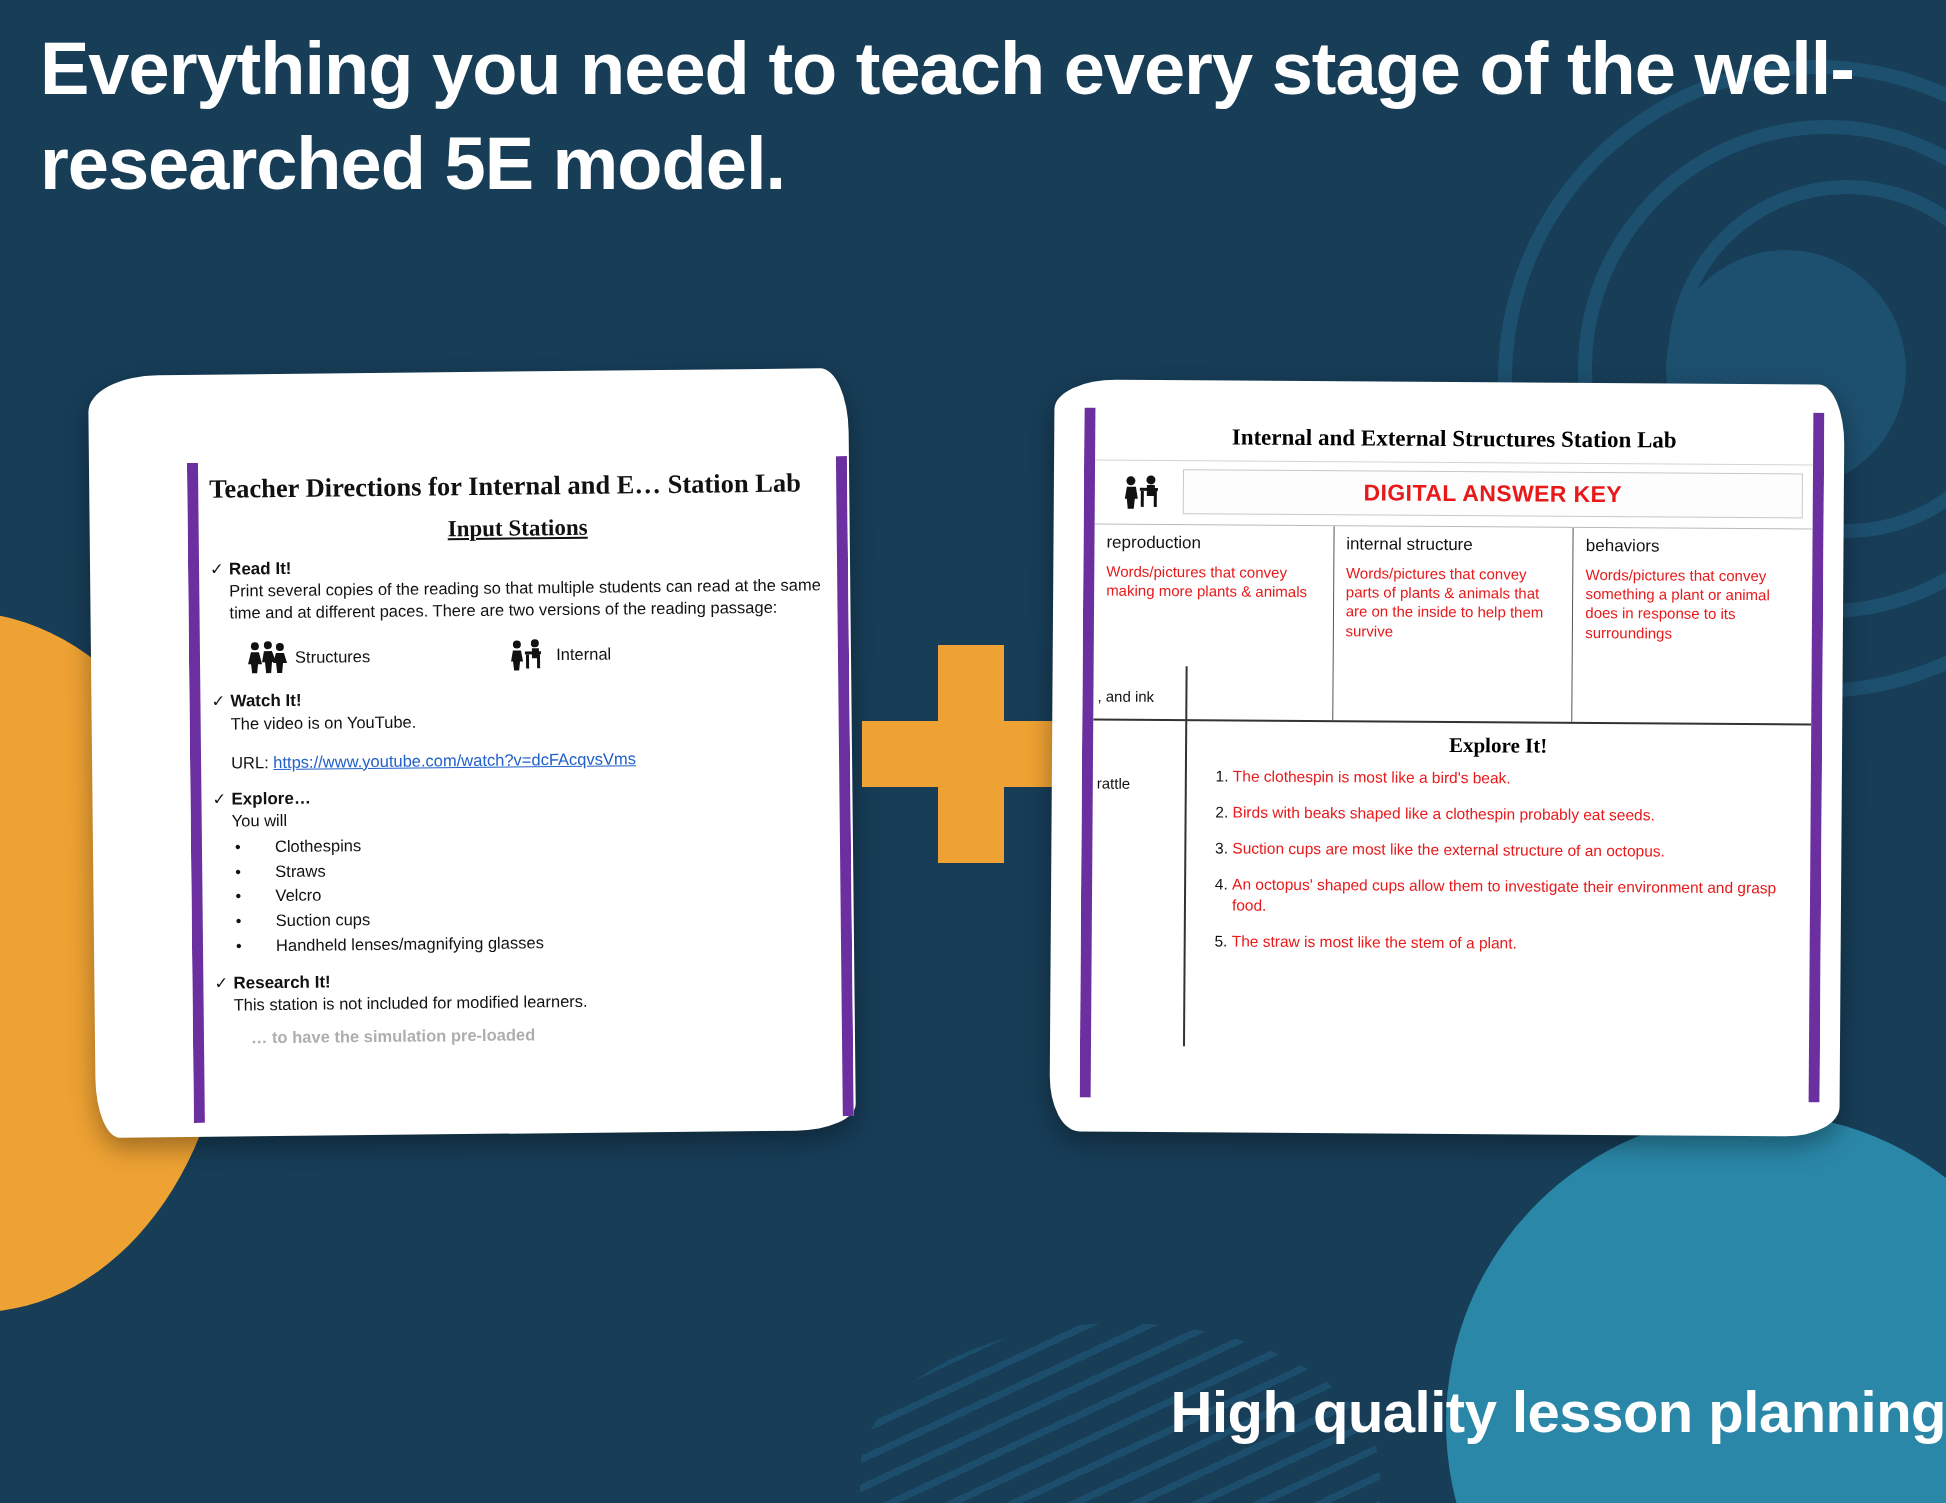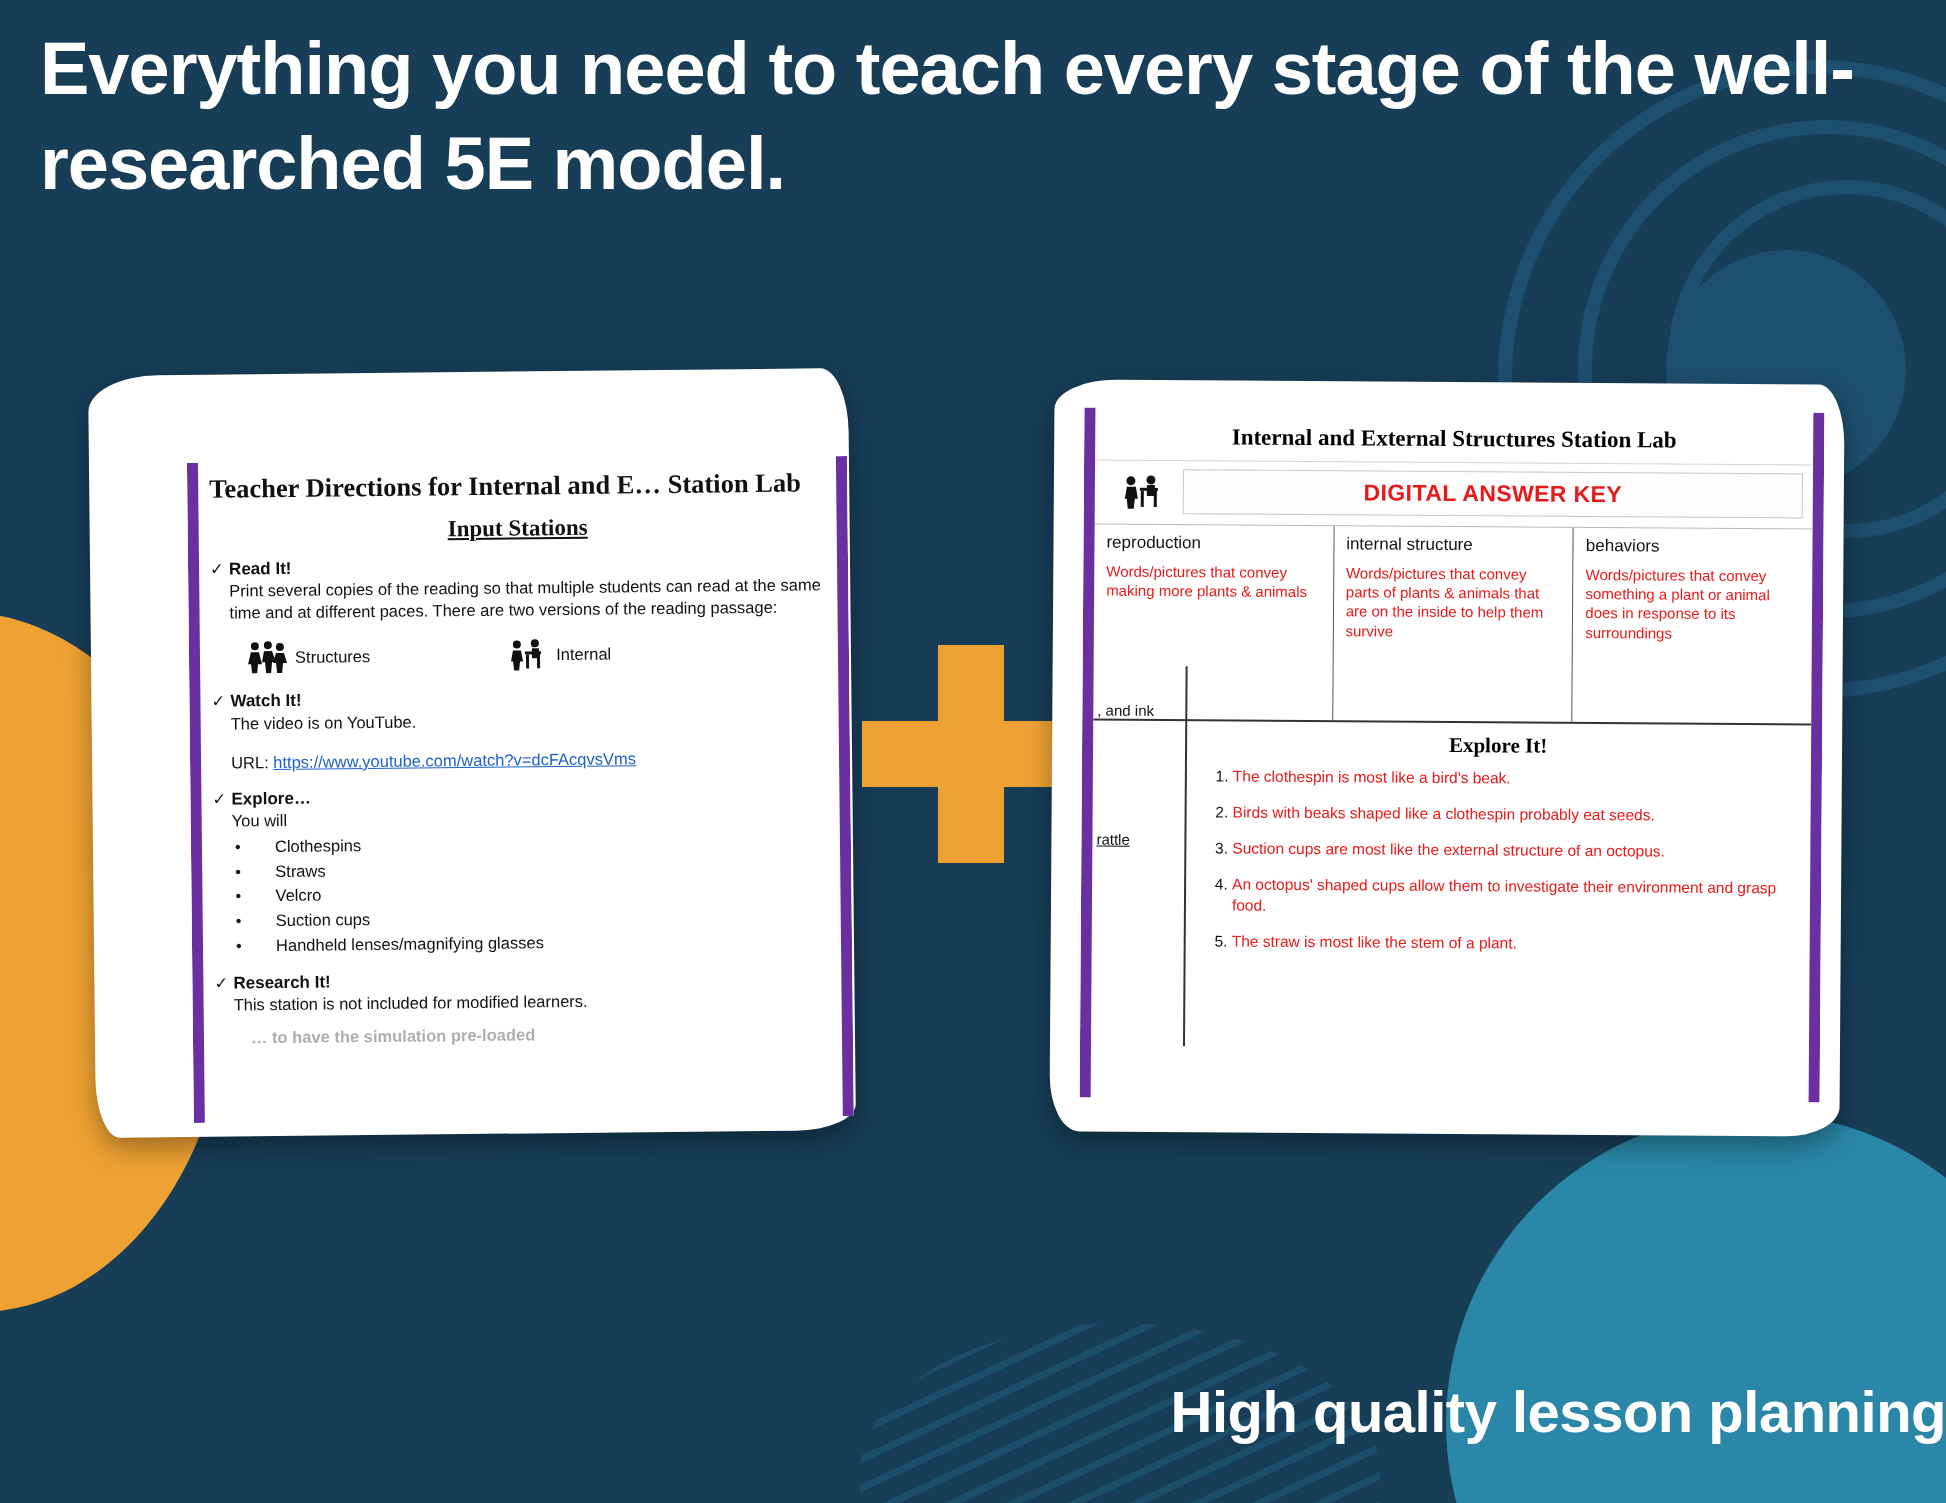--- a/index.html
+++ b/index.html
@@ -322,22 +322,22 @@
     position: absolute;
     left: 0;
     top: 258px;
     width: 92px;
     border-right: 2px solid #333;
     height: 380px;
     font-size: 15px;
     color: #111;
   }
   .leftcol-frag div { padding: 6px 4px; }
-  .frag1 { margin-top: 30px; }
-  .frag2 { margin-top: 100px; text-decoration: underline; }
+  .frag1 { margin-top: 16px; }
+  .frag2 { margin-top: 58px; }
 
   
   svg.people { display: block; }
 </style>
 </head>
 <body>
 
 <div class="blob blob-orange"></div>
 <div class="arc arc1"></div>
 <div class="arc arc2"></div>

